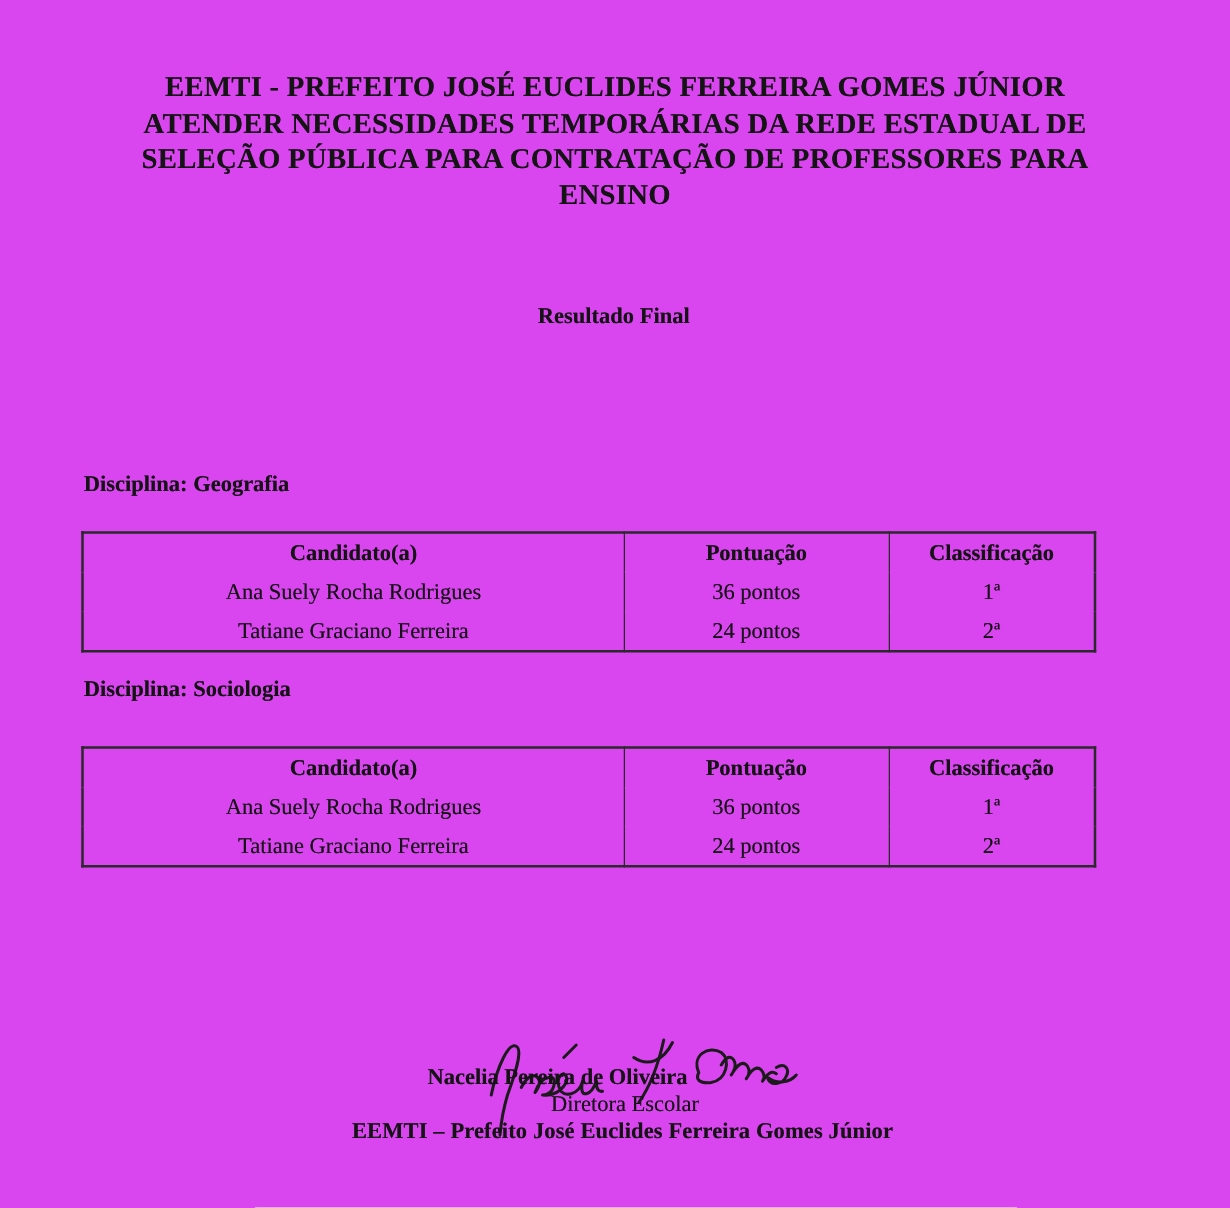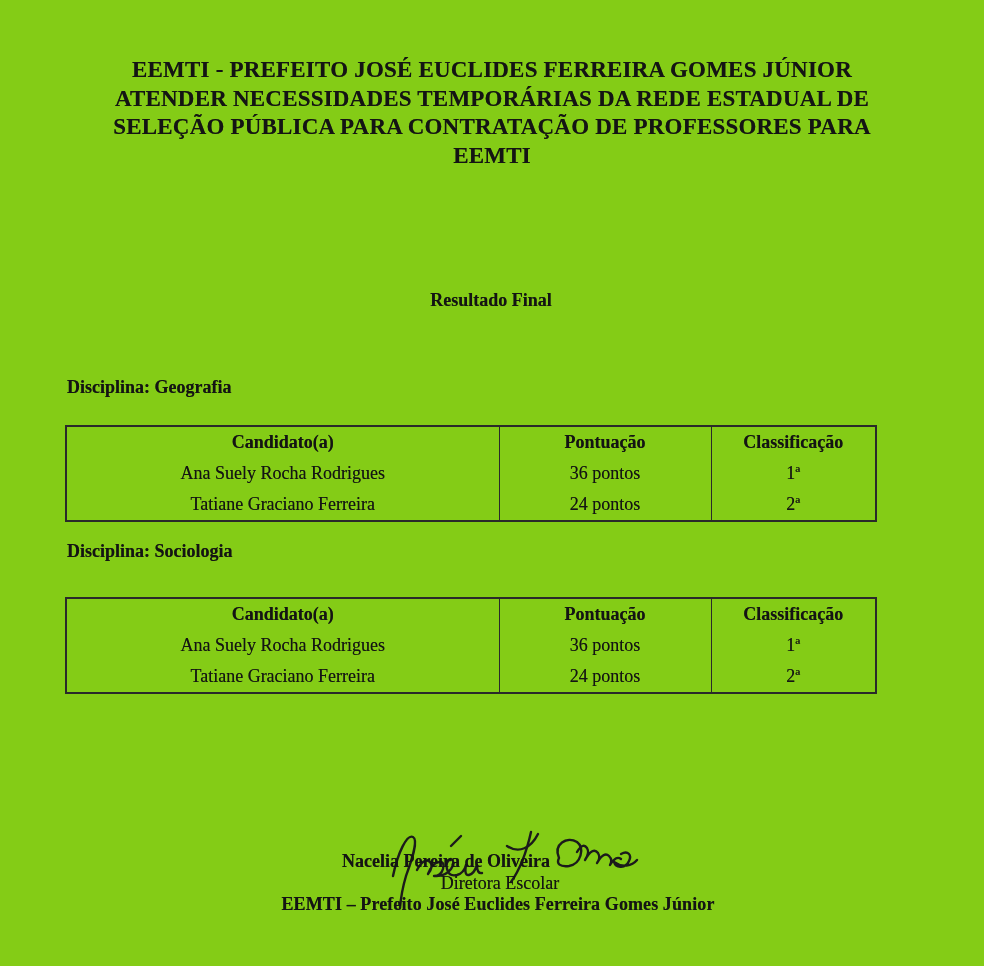--- a/index.html
+++ b/index.html
@@ -1,32 +1,32 @@
 <!DOCTYPE html>
 <html><head>
 <meta charset="utf-8">
 <style>
   html,body{margin:0;padding:0;background:#ffffff;}
   .page{
     position:relative;
     width:984px;height:966px;
-    background:#84cc16;
+    background:#d946ef;
     font-family:"Liberation Serif", serif;
     color:#141414;
     overflow:hidden;
     text-shadow:0 0 0.5px rgba(10,10,10,0.55); 
   }
   .title-block{
     position:absolute;top:56px;left:50%;transform:translateX(-50%);
     width:920px;text-align:center;
     font-weight:bold;font-size:23px;line-height:28.5px;letter-spacing:0.2px;
   }
   .subtitle{
     position:absolute;top:242px;left:65px;width:852px;
-    text-align:center;font-weight:bold;font-size:18px;margin-top:48px;
+    text-align:center;font-weight:bold;font-size:18px;
   }
   .edital{
     position:absolute;top:259px;left:65px;width:852px;
     text-align:center;font-size:28px;letter-spacing:0.4px;line-height:34px;
   }
   .discipline-label{
     position:absolute;left:67px;
     font-weight:bold;font-size:18px;text-align:center;
   }
   .discipline-label.geo{top:377px;}
@@ -67,21 +67,21 @@
 </style>
 </head>
 <body>
 
 <div class="page">
 
   <div class="title-block">
     <div>EEMTI - PREFEITO JOSÉ EUCLIDES FERREIRA GOMES JÚNIOR</div>
     <div>ATENDER NECESSIDADES TEMPORÁRIAS DA REDE ESTADUAL DE</div>
     <div>SELEÇÃO PÚBLICA PARA CONTRATAÇÃO DE PROFESSORES PARA</div>
-    <div>EEMTI</div>
+    <div>ENSINO</div>
   </div>
 
   <div class="subtitle">Resultado Final</div>
 
   <div class="discipline-label geo">Disciplina: Geografia</div>
 
   <table class="results t1">
     <colgroup>
         <col class="c1">
         <col class="c2">

